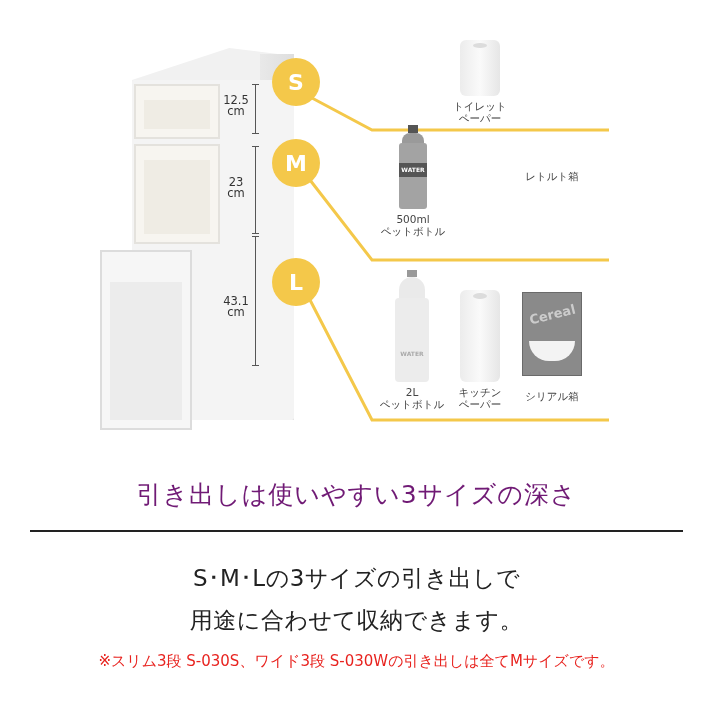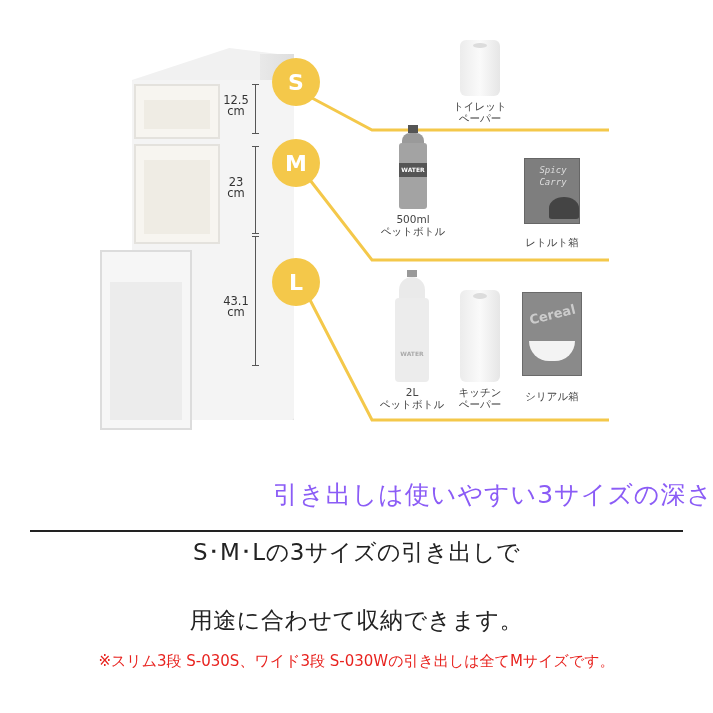--- a/index.html
+++ b/index.html
@@ -29,21 +29,21 @@
                  color: #fff; font-weight: bold; font-size: 22px; display: flex; align-items: center; justify-content: center;
                  font-family: "DejaVu Sans", sans-serif; }
   svg.lines { position: absolute; left: 0; top: 0; }
 
   
   .item { position: absolute; width: 80px; text-align: center; }
   .item-icon { margin: 0 auto; position: relative; }
   .item-label { font-size: 10.5px; line-height: 12px; color: #444; margin-top: 4px; white-space: nowrap; }
 
   
-  .headline { position: absolute; left: 0; width: 713px; top: 478px; text-align: right; font-size: 25px; color: #8b5cf6; letter-spacing: 1px; }
+  .headline { position: absolute; left: 0; width: 713px; top: 478px; text-align: center; font-size: 25px; color: #701a75; letter-spacing: 1px; }
   .divider { position: absolute; left: 30px; width: 653px; top: 530px; height: 2px; background: #222; }
   .desc { position: absolute; left: 0; width: 713px; text-align: center; font-size: 23px; color: #222; letter-spacing: 0.5px; }
   .note { position: absolute; left: 0; width: 713px; top: 652px; text-align: center; font-size: 15px; color: #e8231f; }
 </style>
 </head>
 <body>
 
 <div class="stage">
 
   <svg class="lines" width="713" height="460">
@@ -103,25 +103,20 @@
       <div style="position:absolute;left:3px;top:8px;width:22px;height:12px;background:#9a9a9a;border-radius:8px 8px 0 0;"></div>
       <div style="position:absolute;left:0;top:18px;width:28px;height:66px;background:#a3a3a3;border-radius:3px;"></div>
       <div style="position:absolute;left:0;top:38px;width:28px;height:14px;background:#555;color:#fff;font-size:6px;line-height:14px;font-weight:bold;">WATER</div>
     </div>
     <div class="item-label">500ml</div>
     <div class="item-label" style="margin-top:0">ペットボトル</div>
   </div>
 
 
   <div class="item" style="left:512px; top:158px;">
-    <div class="item-icon" style="width:56px;height:66px;background:#7e7e7e;border:1px solid #666;">
-      <div style="position:absolute;left:0;top:6px;width:56px;text-align:center;font-size:9px;color:#ddd;font-style:italic;font-family:'DejaVu Sans Mono',monospace;">Spicy</div>
-      <div style="position:absolute;left:0;top:18px;width:56px;text-align:center;font-size:9px;color:#ddd;font-style:italic;font-family:'DejaVu Sans Mono',monospace;">Carry</div>
-      <div style="position:absolute;left:24px;top:38px;width:30px;height:22px;background:#444;border-radius:50% 50% 10% 10%;"></div>
-    </div>
     <div class="item-label" style="margin-top:12px">レトルト箱</div>
   </div>
 
   <div class="item" style="left:372px; top:270px;">
     <div class="item-icon" style="width:34px;height:112px;">
       <div style="position:absolute;left:12px;top:0;width:10px;height:7px;background:#999;"></div>
       <div style="position:absolute;left:4px;top:7px;width:26px;height:24px;background:#eaeaea;border-radius:14px 14px 0 0;"></div>
       <div style="position:absolute;left:0;top:28px;width:34px;height:84px;background:#ececec;border-radius:4px;"></div>
       <div style="position:absolute;left:2px;top:78px;width:30px;height:12px;color:#aaa;font-size:6px;line-height:12px;font-weight:bold;">WATER</div>
     </div>
@@ -141,15 +136,15 @@
     <div class="item-icon" style="width:60px;height:84px;background:#8a8a8a;border:1px solid #6a6a6a;">
       <div style="position:absolute;left:6px;top:14px;font-size:13px;color:#ccc;font-weight:bold;transform:rotate(-14deg);">Cereal</div>
       <div style="position:absolute;left:6px;top:48px;width:46px;height:20px;background:#f3f3f3;border-radius:0 0 24px 24px;"></div>
     </div>
     <div class="item-label" style="margin-top:14px">シリアル箱</div>
   </div>
 </div>
 
 <div class="headline">引き出しは使いやすい3サイズの深さ</div>
 <div class="divider"></div>
-<div class="desc" style="top:537px;">S･M･Lの3サイズの引き出しで</div>
+<div class="desc" style="top:563px;">S･M･Lの3サイズの引き出しで</div>
 <div class="desc" style="top:605px;">用途に合わせて収納できます。</div>
 <div class="note">※スリム3段 S-030S、ワイド3段 S-030Wの引き出しは全てMサイズです。</div>
 
 </body></html>

